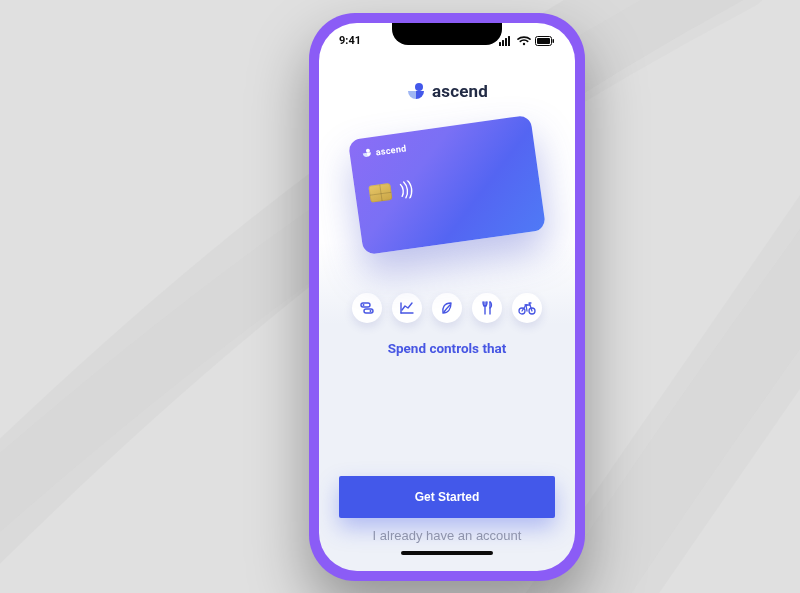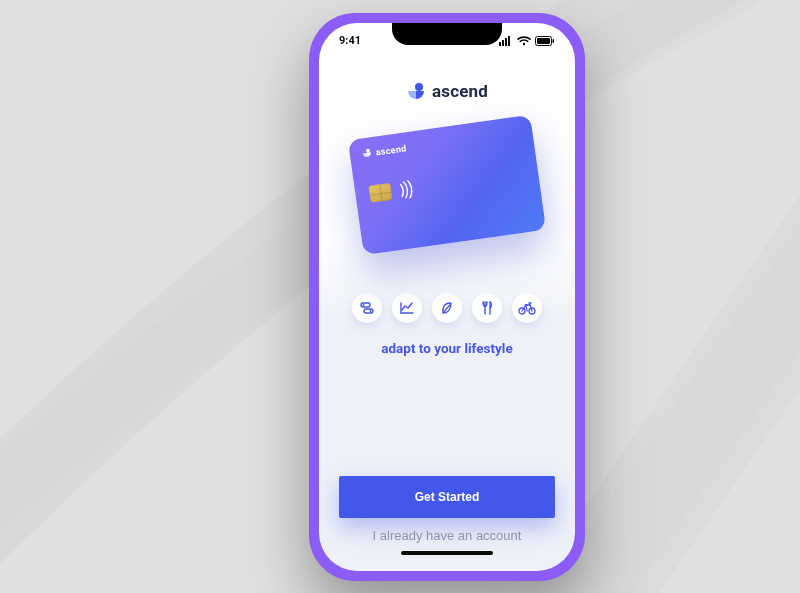--- a/index.html
+++ b/index.html
@@ -330,21 +330,21 @@
             <circle cx="14" cy="11" r="3"></circle>
             <path d="M4 11 L8 5 L12 5 L14 11"></path>
             <path d="M8 5 L9 11"></path>
             <path d="M7 5 L9 5"></path>
             <path d="M12 5 L11 3 L13 3"></path>
           </svg>
         </div>
       </div>
 
       <div class="tagline">
-        <div>adapt to your lifestyle</div>
+        <div>Spend controls that</div>
       </div>
 
       <div class="spacer"></div>
 
       <button class="cta">Get Started</button>
       <button class="signin">I already have an account</button>
 
       <div class="home-indicator"></div>
     </div>
   </div>

